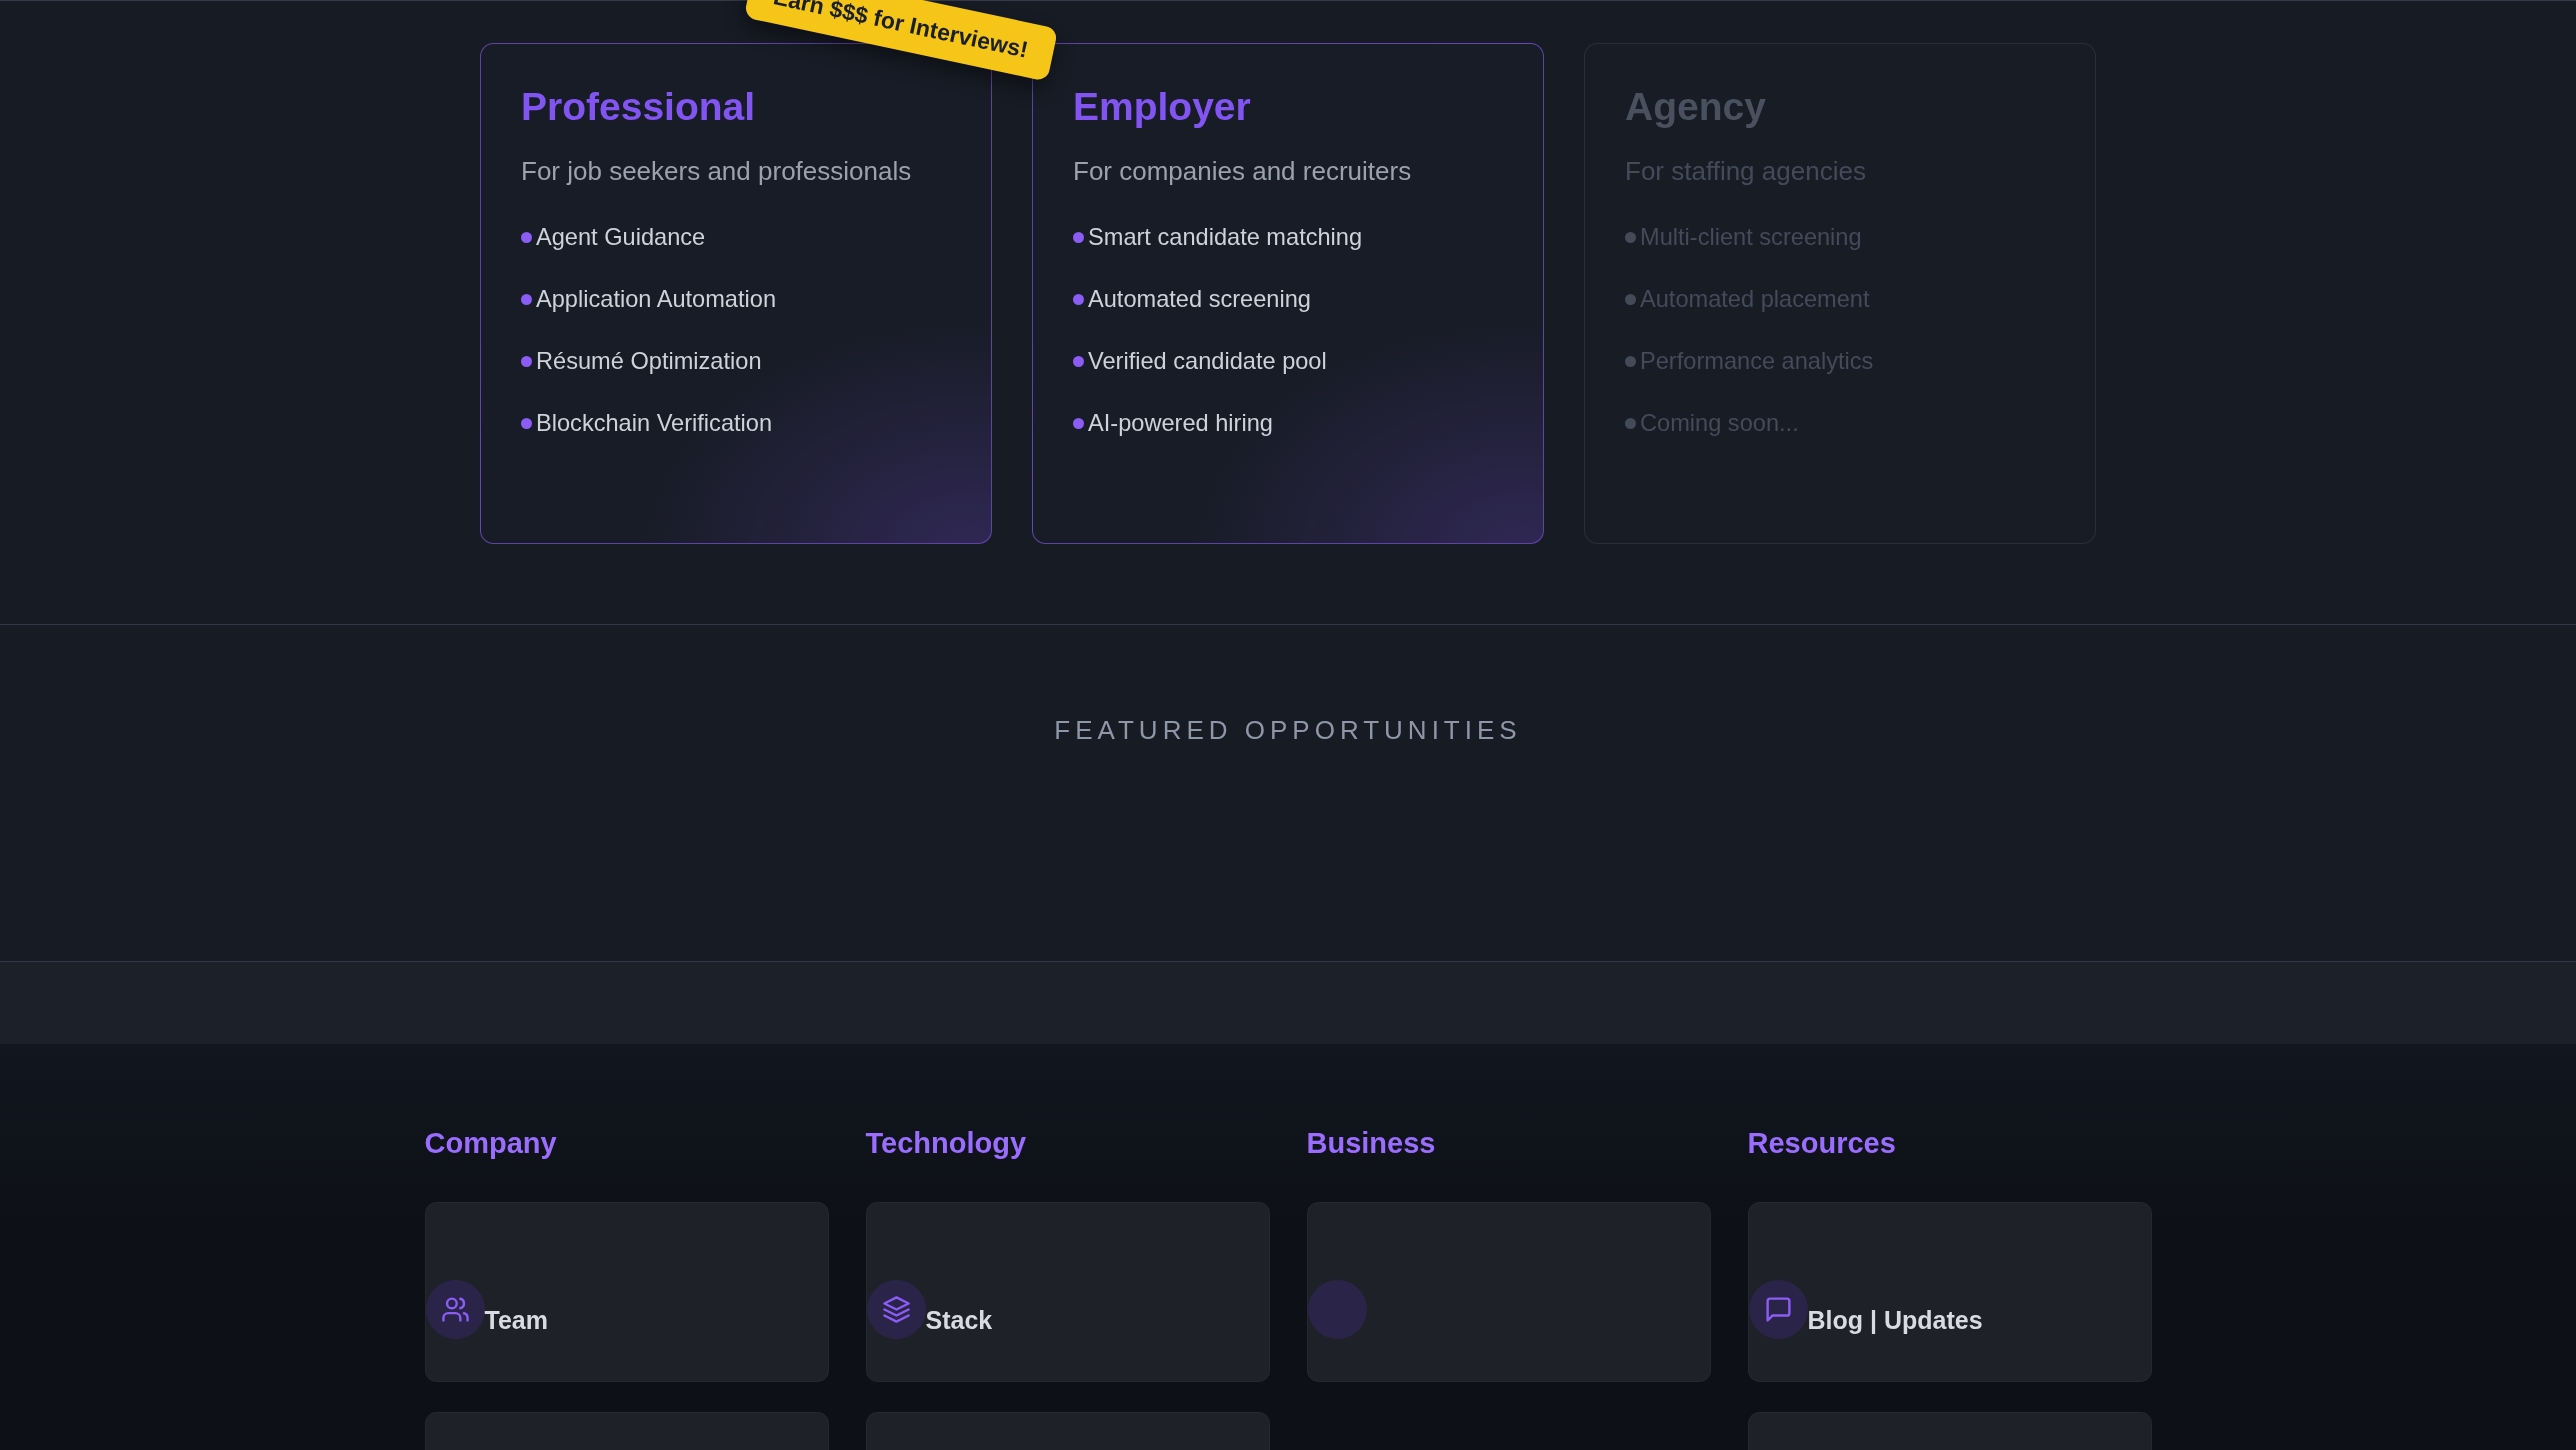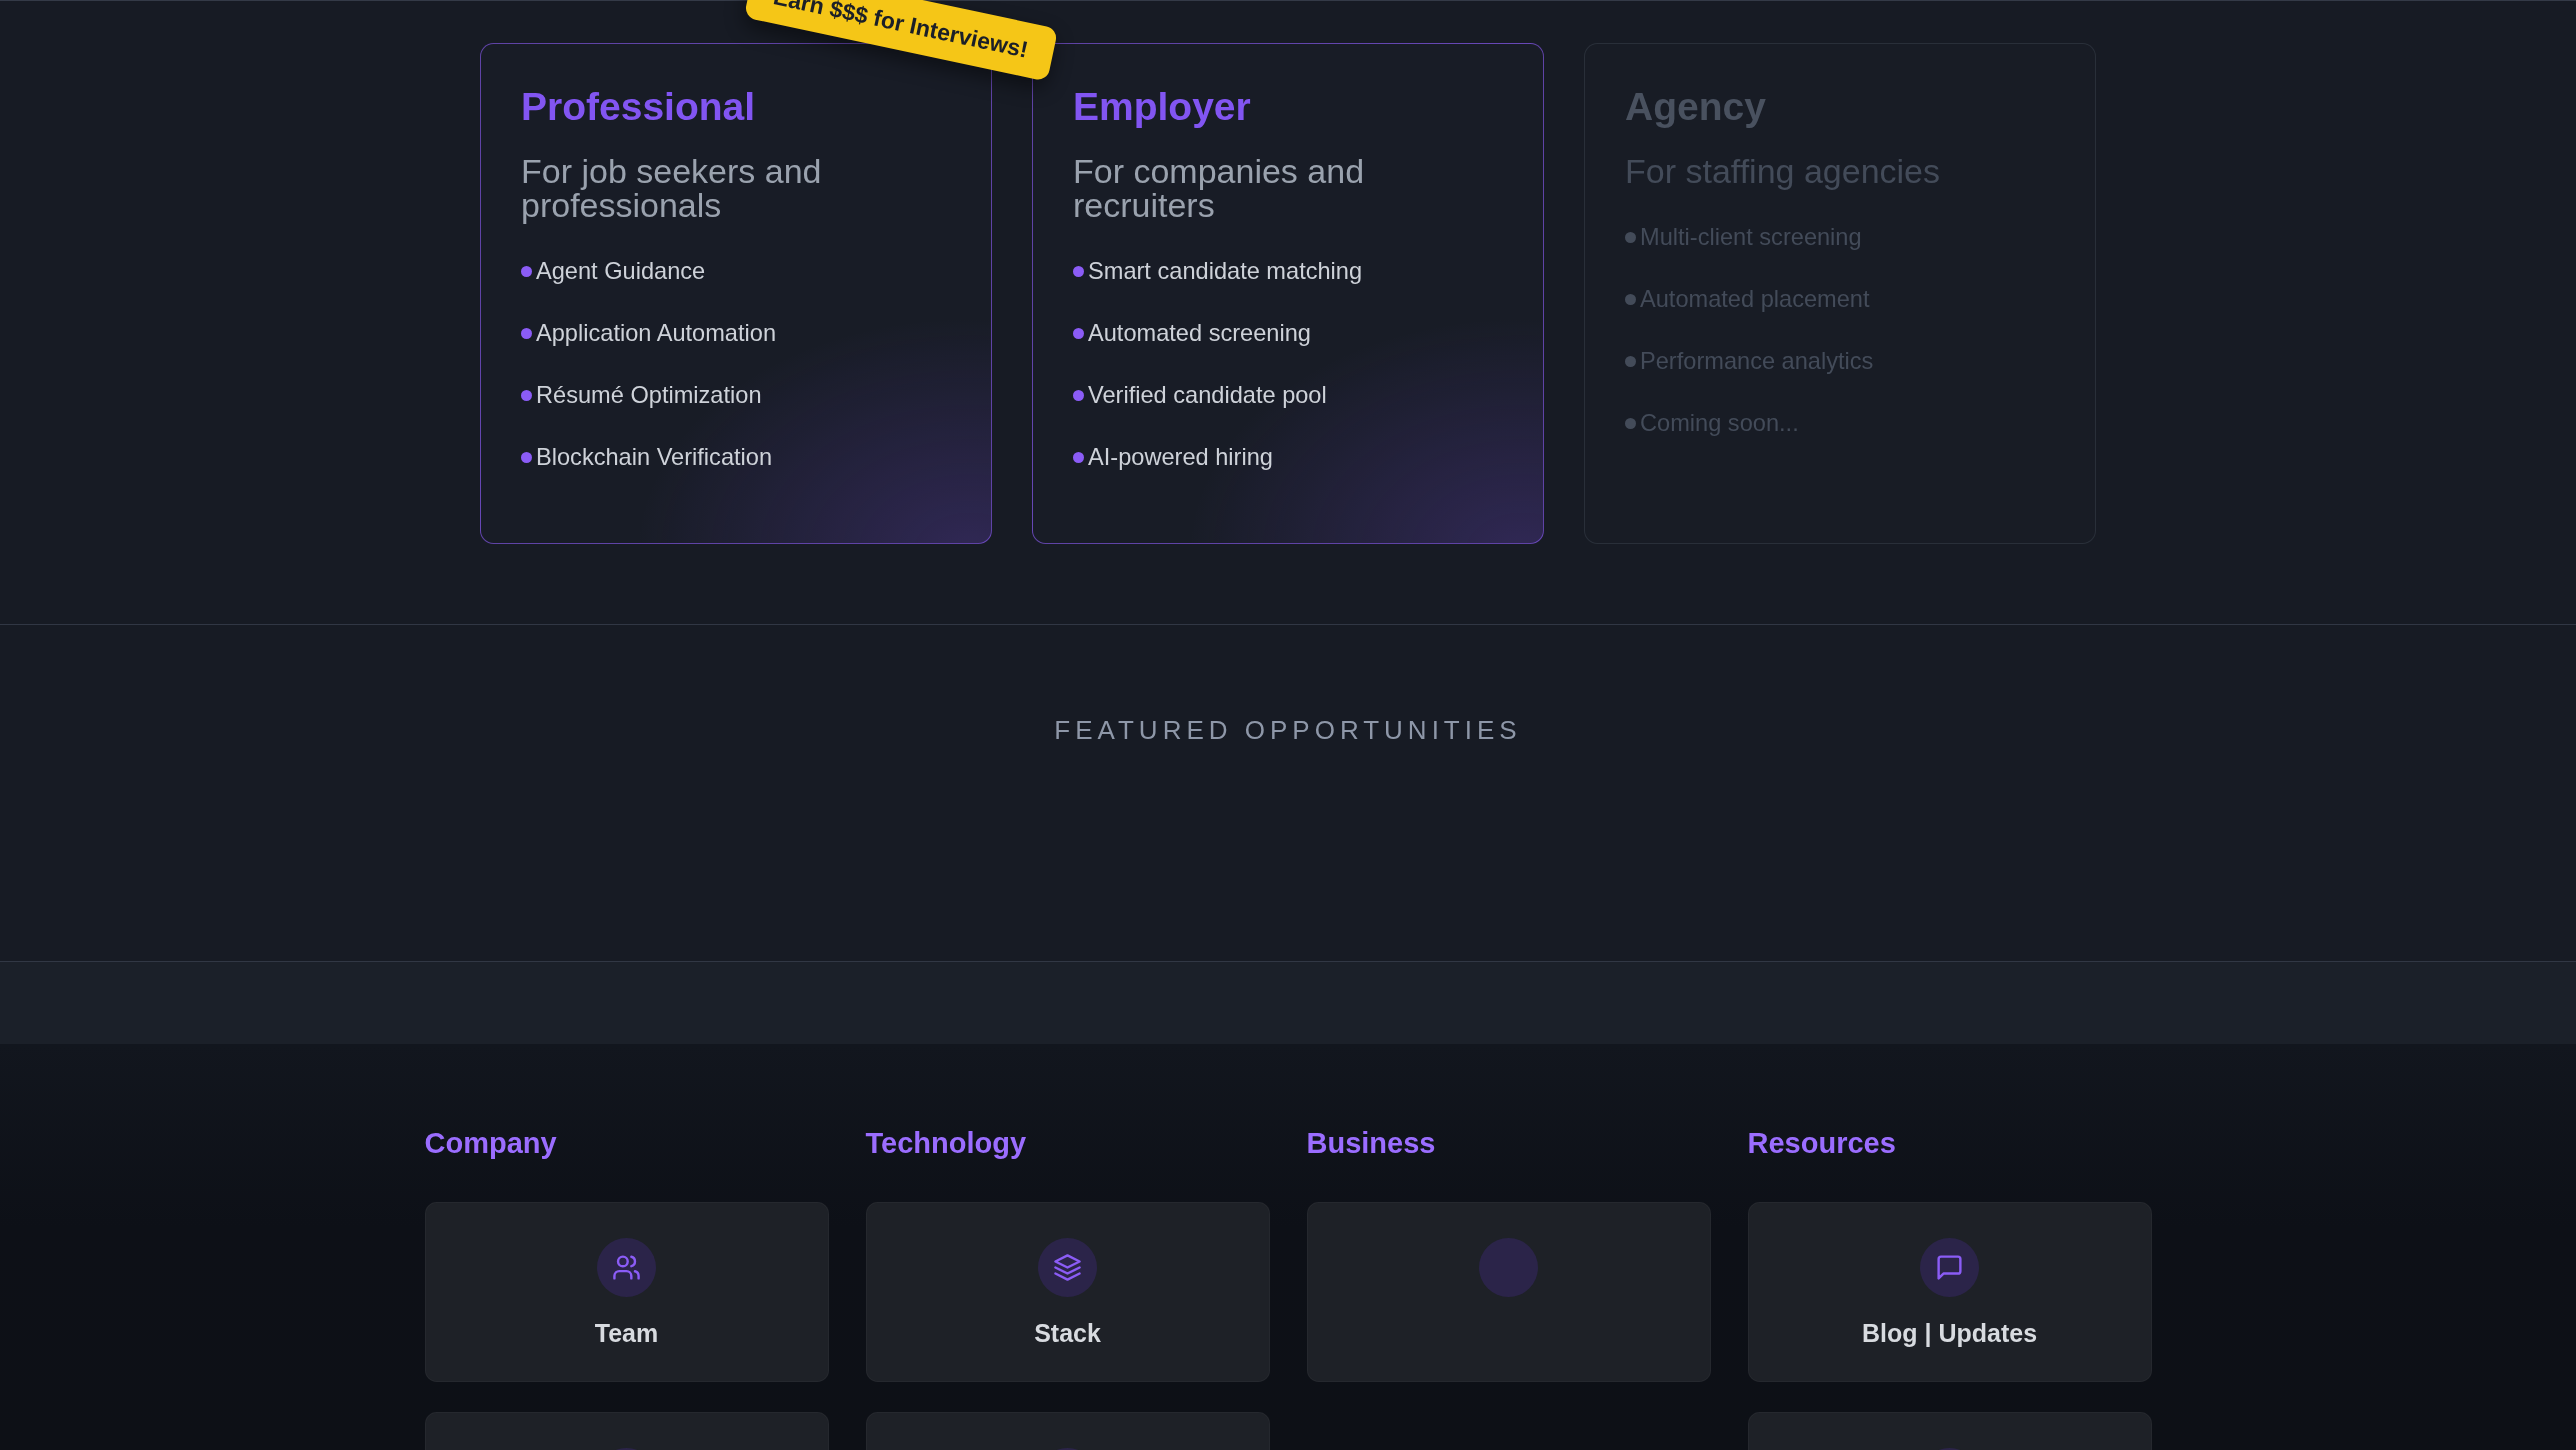--- a/index.html
+++ b/index.html
@@ -39,21 +39,21 @@
       #181c26;
   }
   .plan-title {
     font-size: 39px;
     font-weight: bold;
     color: #8255f2;
     line-height: 47px;
   }
   .plan-subtitle {
     margin-top: 23.6px;
-    font-size: 34px;
+    font-size: 26px;
     color: #9aa2ae;
     line-height: 34px;
   }
   .plan-features { list-style: none; margin-top: 20px; }
   .plan-features li {
     display: flex;
     align-items: center;
     gap: 4px;
     line-height: 25px;
     margin-top: 37px;
@@ -149,21 +149,20 @@
     color: #9b6dff;
     line-height: 34px;
     margin-bottom: 42px;
   }
   .footer-card {
     height: 180px;
     border-radius: 11.8px;
     background: #1e2127;
     border: 0.8px solid rgba(255, 255, 255, 0.035);
     display: flex;
-    flex-direction: column;
     align-items: center;
     padding-top: 35px;
     margin-bottom: 30px;
     cursor: pointer;
   }
   .icon-circle {
     width: 59px; height: 59px;
     border-radius: 50%;
     background: #2b2449;
     display: flex;

